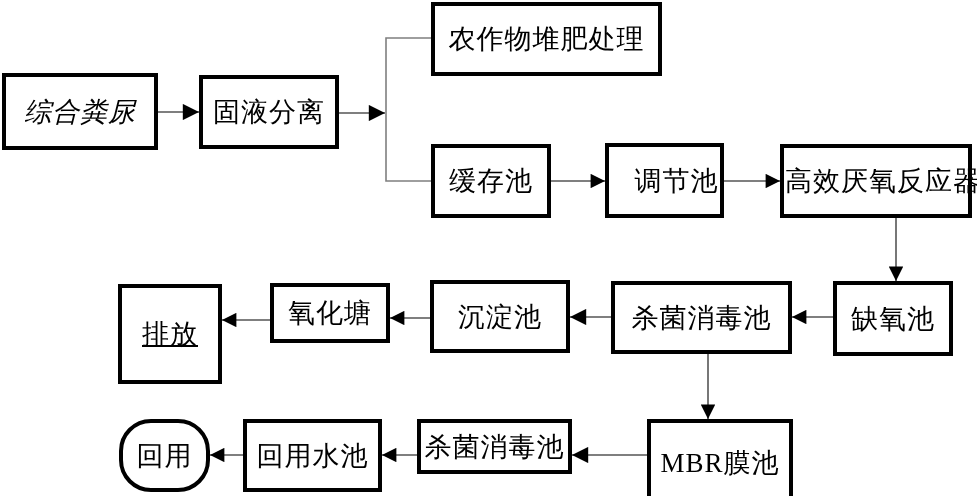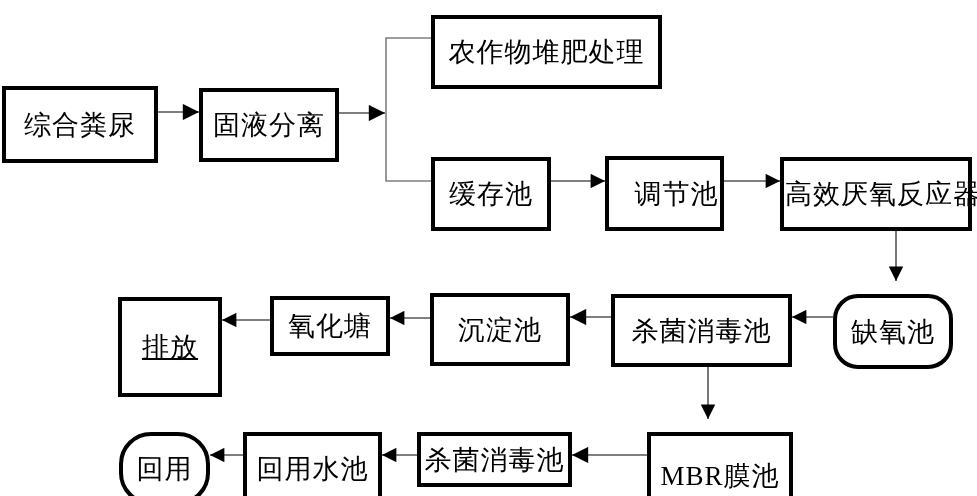--- a/index.html
+++ b/index.html
@@ -19,37 +19,36 @@
     box-sizing: border-box;
     border: 4px solid #000000;
     background: #ffffff;
     display: flex;
     align-items: center;
     justify-content: center;
     font-size: 27px;
     color: #000000;
     white-space: nowrap;
     letter-spacing: 1px;
-    margin-top: 13px;
   }
   #wires {
     position: absolute;
     left: 0; top: 0;
     width: 977px;
     height: 496px;
     pointer-events: none;
   }
   
-  .n0  { left: 2px;   top: 73px;  width: 156px; height: 77px; }
+  .n0  { left: 2px;   top: 73px;  width: 156px; height: 77px; font-style: italic; }
   .n1  { left: 199px; top: 75px;  width: 140px; height: 74px; text-align: right; }
   .n2  { left: 431px; top: 2px;   width: 231px; height: 74px; }
   .n3  { left: 431px; top: 144px; width: 120px; height: 74px; }
   .n4  { left: 605px; top: 143px; width: 119px; height: 75px; padding-left: 24px; }
   .n5  { left: 780px; top: 144px; width: 192px; height: 74px; padding-left: 14px; }
-  .n6  { left: 833px; top: 281px; width: 120px; height: 75px; border-radius: 25px; }
+  .n6  { left: 833px; top: 281px; width: 120px; height: 75px; }
   .n7  { left: 611px; top: 281px; width: 181px; height: 73px; }
   .n8  { left: 430px; top: 280px; width: 140px; height: 73px; }
   .n9  { left: 270px; top: 283px; width: 120px; height: 60px; }
   .n10 { left: 118px; top: 284px; width: 104px; height: 100px; text-decoration: underline; }
   .n11 { left: 647px; top: 419px; width: 146px; height: 88px; }
   .n12 { left: 417px; top: 419px; width: 155px; height: 55px; }
   .n13 { left: 243px; top: 419px; width: 139px; height: 73px; }
   .n14 { left: 119px; top: 419px; width: 91px;  height: 73px; border-radius: 32px; }
 </style>
 </head>

